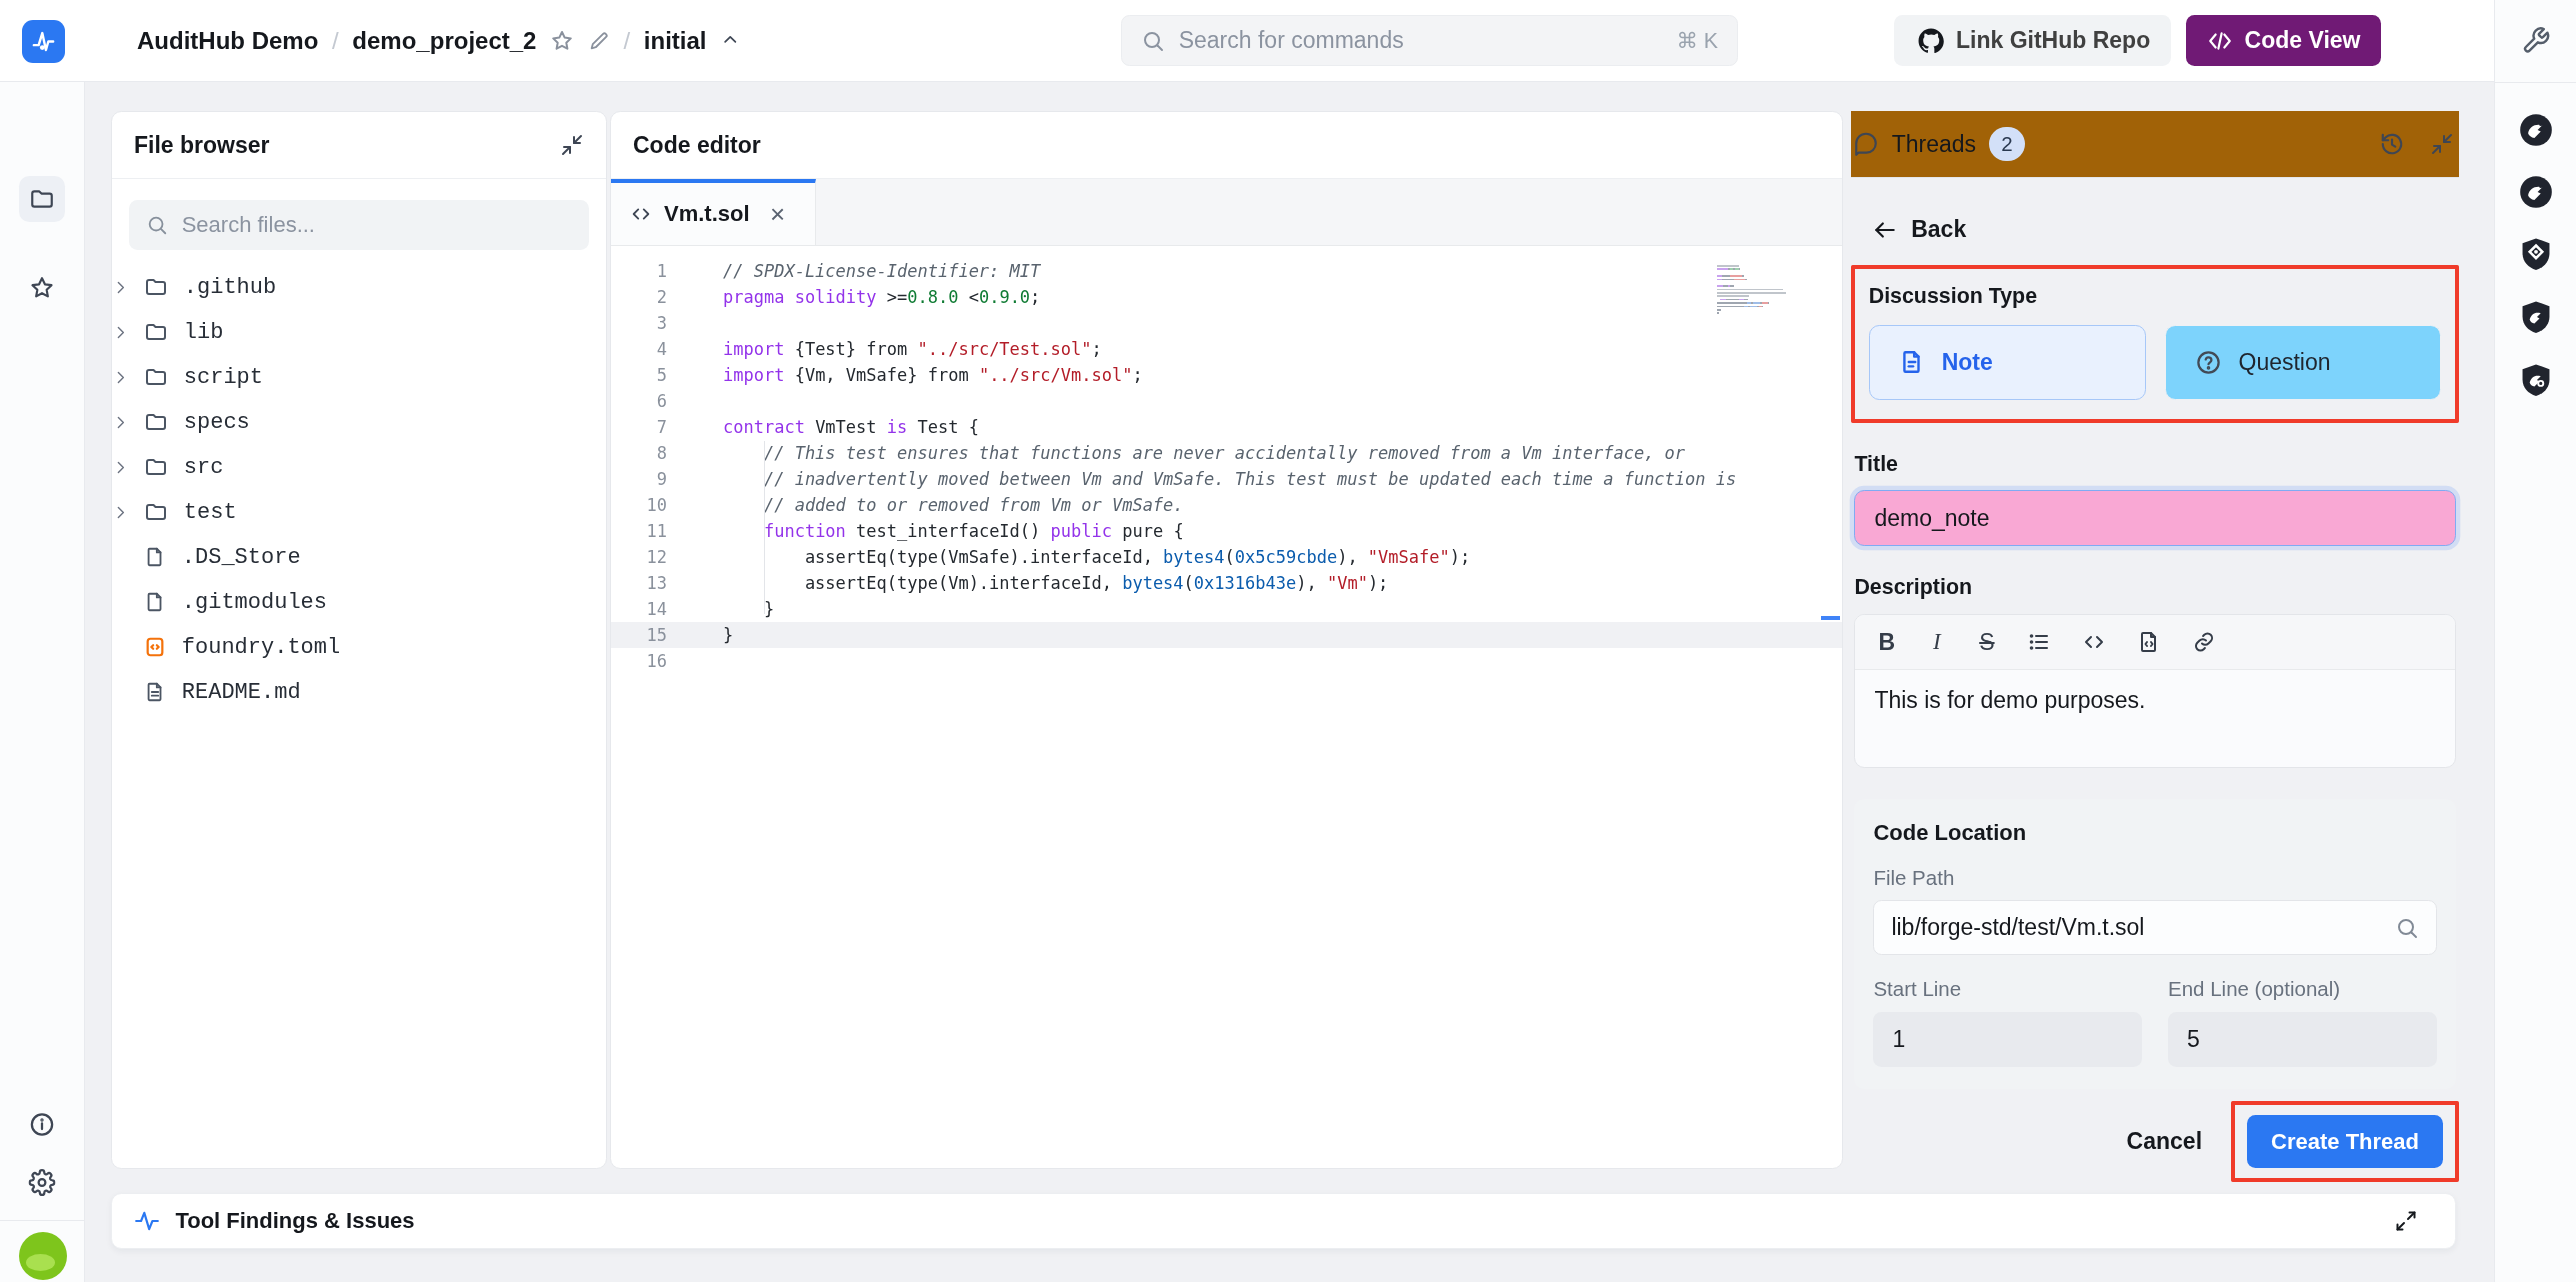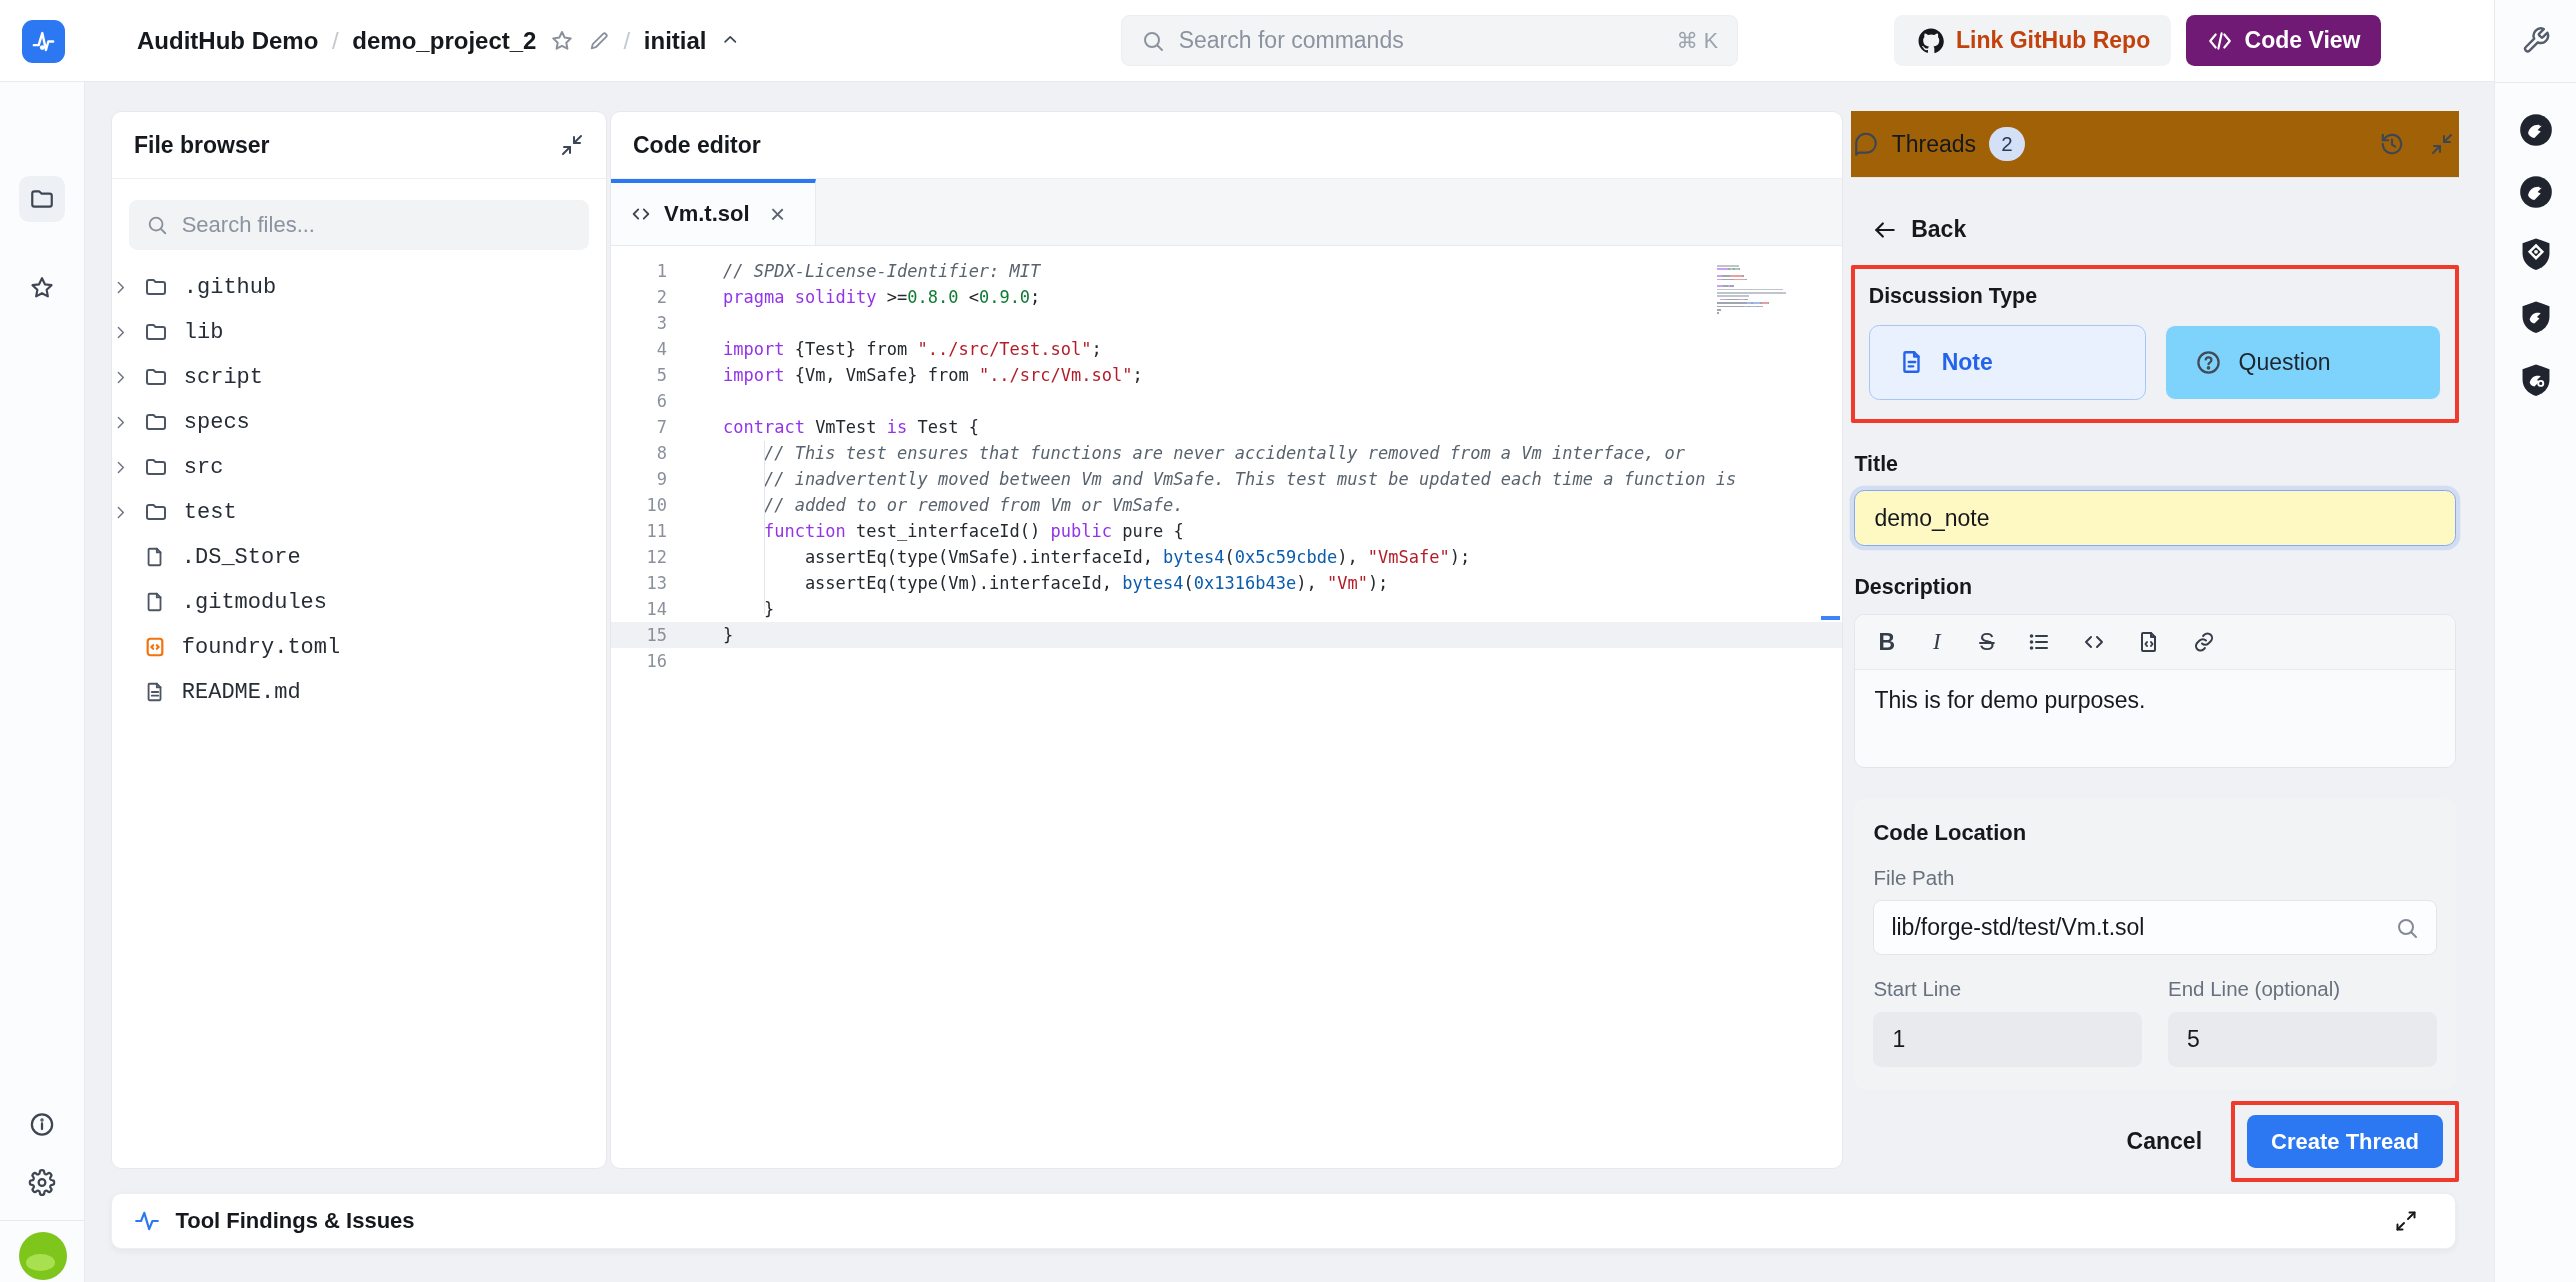--- a/index.html
+++ b/index.html
@@ -18,21 +18,21 @@
   #breadcrumb .sep { color:#c4c9d1; font-weight:400; }
   #breadcrumb .bc-icon { color:#8a919d; }
   #cmd-search { position:absolute; left:1121px; top:15.4px; width:617px; height:51px; border-radius:8.5px;
     background:#f3f4f6; border:0.9px solid #ebedf0; display:flex; align-items:center; padding:0 19px; gap:13.7px; }
   #cmd-search input { flex:1; border:none; outline:none; background:transparent; font-size:23px;
     color:#374151; font-family:"Liberation Sans",sans-serif; }
   #cmd-search input::placeholder { color:#8b93a0; }
   #cmd-search .shortcut { color:#9aa3ae; font-size:21.4px; }
   .top-btn { height:51px; border-radius:8.5px; border:none; display:flex; align-items:center; gap:12px;
     padding:0 20.5px; font-size:23px; font-weight:700; cursor:pointer; font-family:"Liberation Sans",sans-serif; }
-  .btn-gray { background:#f1f3f5; color:#c2410c;padding-left:24px; }
+  .btn-gray { background:#f1f3f5; color:#404040;padding-left:24px; }
   .btn-blue { background:#701a75; color:#ffffff; }
   #actions-wrap { position:absolute; right:113px; top:15.4px; display:flex; gap:15.4px; }
 
   
   #left-rail { position:absolute; left:0; top:82px; bottom:0; width:85px; background:#fbfcfd;
     border-right:0.9px solid #e8eaee; }
   .rail-icon { position:absolute; left:50%; transform:translateX(-50%); color:#3e4654; }
   #folder-active { top:94px; width:46px; height:46px; border-radius:10.3px; background:#edf0f5;
     display:flex; align-items:center; justify-content:center; }
   #rail-divider { position:absolute; left:0; right:0; top:1138px; border-top:0.9px solid #e8eaee; }
@@ -108,21 +108,21 @@
   #annot-type { margin-top:22px; padding:15.4px 13.7px 19px; border-radius:1.7px; }
   .form-label { font-size:21.4px; font-weight:700; color:#15181d; }
   #type-row { margin-top:15.4px; display:flex; gap:19px; }
   .type-btn { flex:1; height:75px; border-radius:10.3px; display:flex; align-items:center;
     padding-left:29px; gap:17px; font-size:23px; cursor:pointer; }
   #type-note { background:#e9f1fe; border:1.7px solid #a6c7f8; color:#2563eb; font-weight:700; }
   #type-question { background:#7dd3fc; border:1.7px solid #eff1f4; color:#1f252e; font-weight:500; }
   #type-question .qicon { color:#424a56; }
   .fgroup { margin:29px 3.4px 0; }
   #title-input { margin-top:13.7px; width:100%; height:56px; border-radius:10.3px; border:1.7px solid #7fabf3;
-    box-shadow:0 0 0 4.3px rgba(120,165,245,.25); background:#fef9c3; padding:0 19px; font-size:23px;
+    box-shadow:0 0 0 4.3px rgba(120,165,245,.25); background:#f9a8d4; padding:0 19px; font-size:23px;
     color:#15181d; outline:none; font-family:"Liberation Sans",sans-serif; }
   #desc-box { margin-top:13.7px; border:0.9px solid #e3e5e9; border-radius:10.3px; overflow:hidden; background:#fafbfd; }
   #desc-toolbar { height:55px; background:#f6f7f9; border-bottom:0.9px solid #e8eaec; display:flex;
     align-items:center; padding:0 22px; gap:31px; color:#353d49; }
   #desc-toolbar .tbtn { font-size:23px; cursor:pointer; min-width:19px; text-align:center; }
   #desc-toolbar .bold { font-weight:700; }
   #desc-toolbar .italic { font-style:italic; font-family:"Liberation Serif",serif; }
   #desc-toolbar .strike { text-decoration:line-through; }
   #desc-body { height:97px; padding:17px 19px; font-size:23px; color:#15181d; }
   #desc-foot { height:39px; background:#f3f5f7; border-top:0.9px solid #e8eaec; display:flex;

